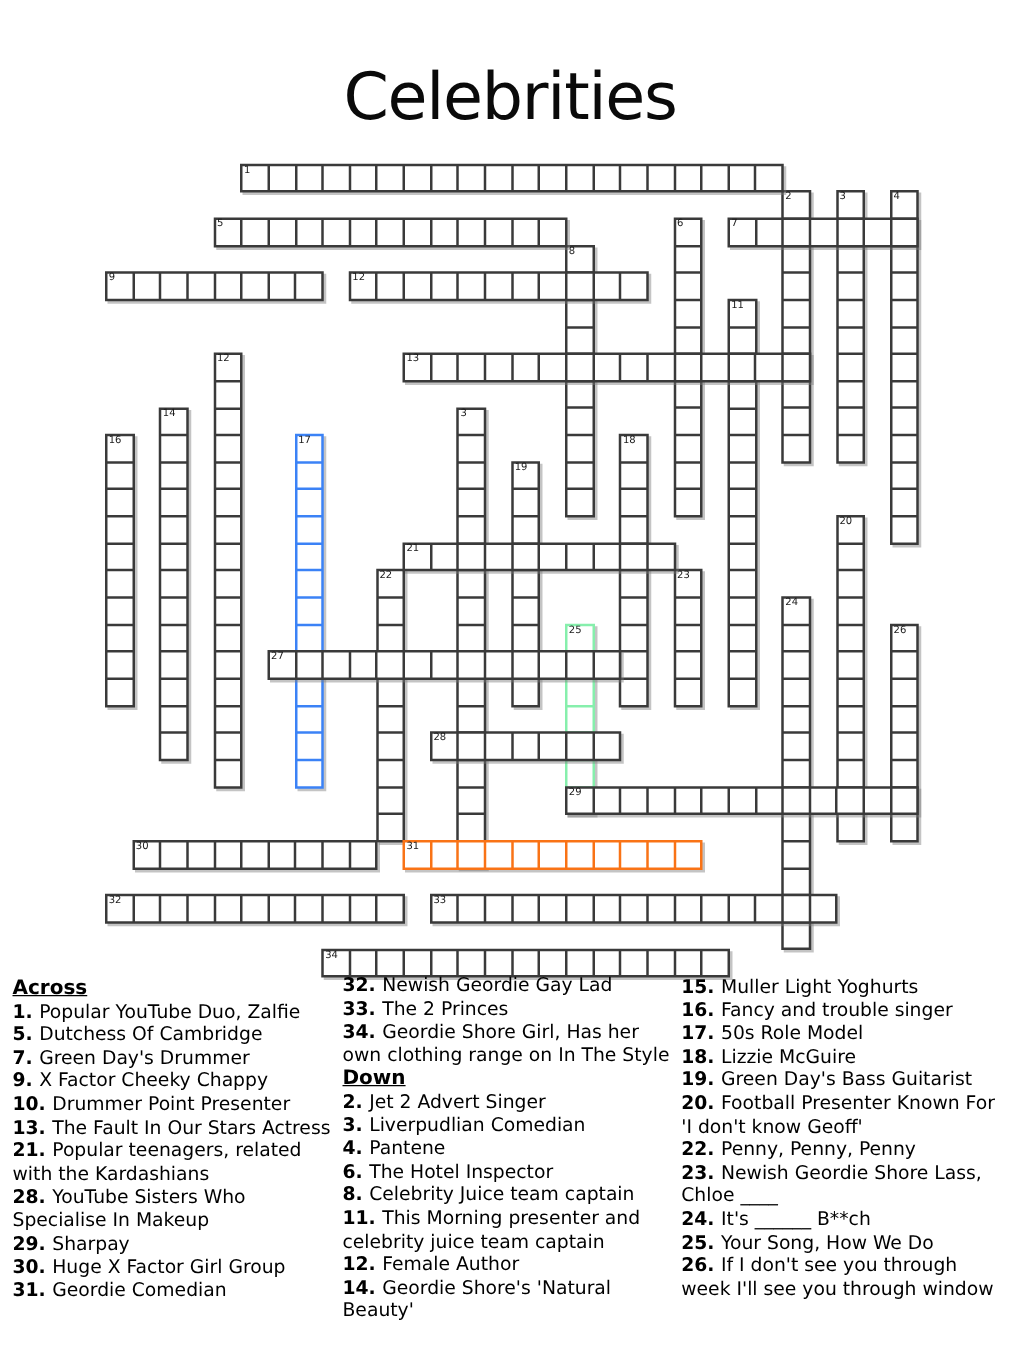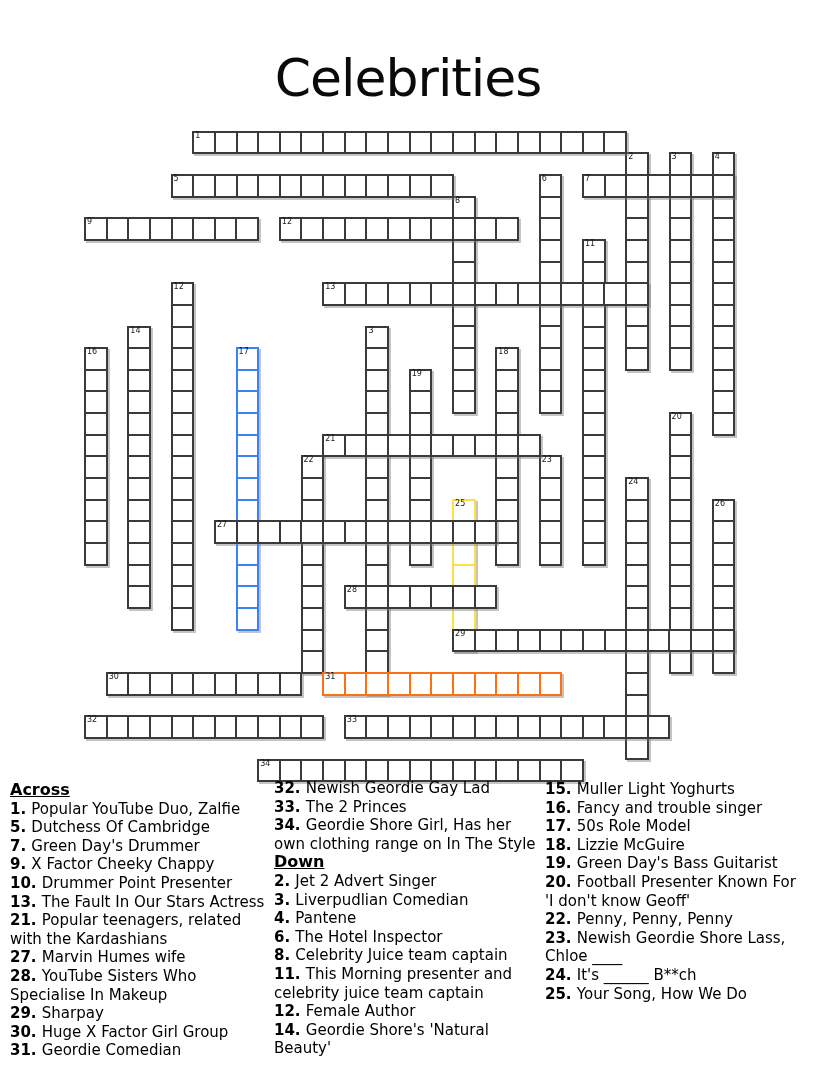--- a/index.html
+++ b/index.html
@@ -280,21 +280,21 @@
         <div class="cell" style="background: rgb(255, 255, 255);"></div>
         <div class="cell" style="background: rgb(255, 255, 255);"></div>
         <div class="cell" style="background: rgb(255, 255, 255);"></div>
         <div class="cell" style="background: rgb(255, 255, 255);"></div>
         <div class="cell" style="background: rgb(255, 255, 255);"></div>
         <div class="cell" style="background: rgb(255, 255, 255);"></div>
         <div class="cell" style="background: rgb(255, 255, 255);"></div>
         <div class="cell" style="background: rgb(255, 255, 255);"></div>
         <span class="wnum">24</span>
       </div>
-      <div class="word down" style="left: 452.05px; top: 498.75px; background: #fde047; grid-template-columns: 19.65px; grid-template-rows: repeat(7, 19.65px);">
+      <div class="word down" style="left: 452.05px; top: 498.75px; background: #86efac; grid-template-columns: 19.65px; grid-template-rows: repeat(7, 19.65px);">
         <div class="cell" style="background: rgb(255, 255, 255);"></div>
         <div class="cell" style="background: rgb(255, 255, 255);"></div>
         <div class="cell" style="background: rgb(255, 255, 255);"></div>
         <div class="cell" style="background: rgb(255, 255, 255);"></div>
         <div class="cell" style="background: rgb(255, 255, 255);"></div>
         <div class="cell" style="background: rgb(255, 255, 255);"></div>
         <div class="cell" style="background: rgb(255, 255, 255);"></div>
         <span class="wnum">25</span>
       </div>
       <div class="word down" style="left: 711.85px; top: 498.75px; background: rgb(58, 58, 58); grid-template-columns: 19.65px; grid-template-rows: repeat(8, 19.65px);">
@@ -535,21 +535,20 @@
   <div id="clue-col-1" class="clue-col">
       <div class="clue-header">Across</div>
       <div class="clue"><span class="cnum">1. </span><span>Popular YouTube Duo, Zalfie</span></div>
       <div class="clue"><span class="cnum">5. </span><span>Dutchess Of Cambridge</span></div>
       <div class="clue"><span class="cnum">7. </span><span>Green Day's Drummer</span></div>
       <div class="clue"><span class="cnum">9. </span><span>X Factor Cheeky Chappy</span></div>
       <div class="clue"><span class="cnum">10. </span><span>Drummer Point Presenter</span></div>
       <div class="clue"><span class="cnum">13. </span><span>The Fault In Our Stars Actress</span></div>
       <div class="clue"><span class="cnum">21. </span><span>Popular teenagers, related
 with the Kardashians</span></div>
-      <div class="clue"><span class="cnum">27. </span><span>Marvin Humes wife</span></div>
       <div class="clue"><span class="cnum">28. </span><span>YouTube Sisters Who
 Specialise In Makeup</span></div>
       <div class="clue"><span class="cnum">29. </span><span>Sharpay</span></div>
       <div class="clue"><span class="cnum">30. </span><span>Huge X Factor Girl Group</span></div>
       <div class="clue"><span class="cnum">31. </span><span>Geordie Comedian</span></div>
     </div>
   <div id="clue-col-2" class="clue-col">
       <div class="clue"><span class="cnum">32. </span><span>Newish Geordie Gay Lad</span></div>
       <div class="clue"><span class="cnum">33. </span><span>The 2 Princes</span></div>
       <div class="clue"><span class="cnum">34. </span><span>Geordie Shore Girl, Has her
@@ -572,14 +571,16 @@
       <div class="clue"><span class="cnum">17. </span><span>50s Role Model</span></div>
       <div class="clue"><span class="cnum">18. </span><span>Lizzie McGuire</span></div>
       <div class="clue"><span class="cnum">19. </span><span>Green Day's Bass Guitarist</span></div>
       <div class="clue"><span class="cnum">20. </span><span>Football Presenter Known For
 'I don't know Geoff'</span></div>
       <div class="clue"><span class="cnum">22. </span><span>Penny, Penny, Penny</span></div>
       <div class="clue"><span class="cnum">23. </span><span>Newish Geordie Shore Lass,
 Chloe ____</span></div>
       <div class="clue"><span class="cnum">24. </span><span>It's ______ B**ch</span></div>
       <div class="clue"><span class="cnum">25. </span><span>Your Song, How We Do</span></div>
+      <div class="clue"><span class="cnum">26. </span><span>If I don't see you through
+week I'll see you through window</span></div>
     </div>
 </div>
 
 </body></html>

